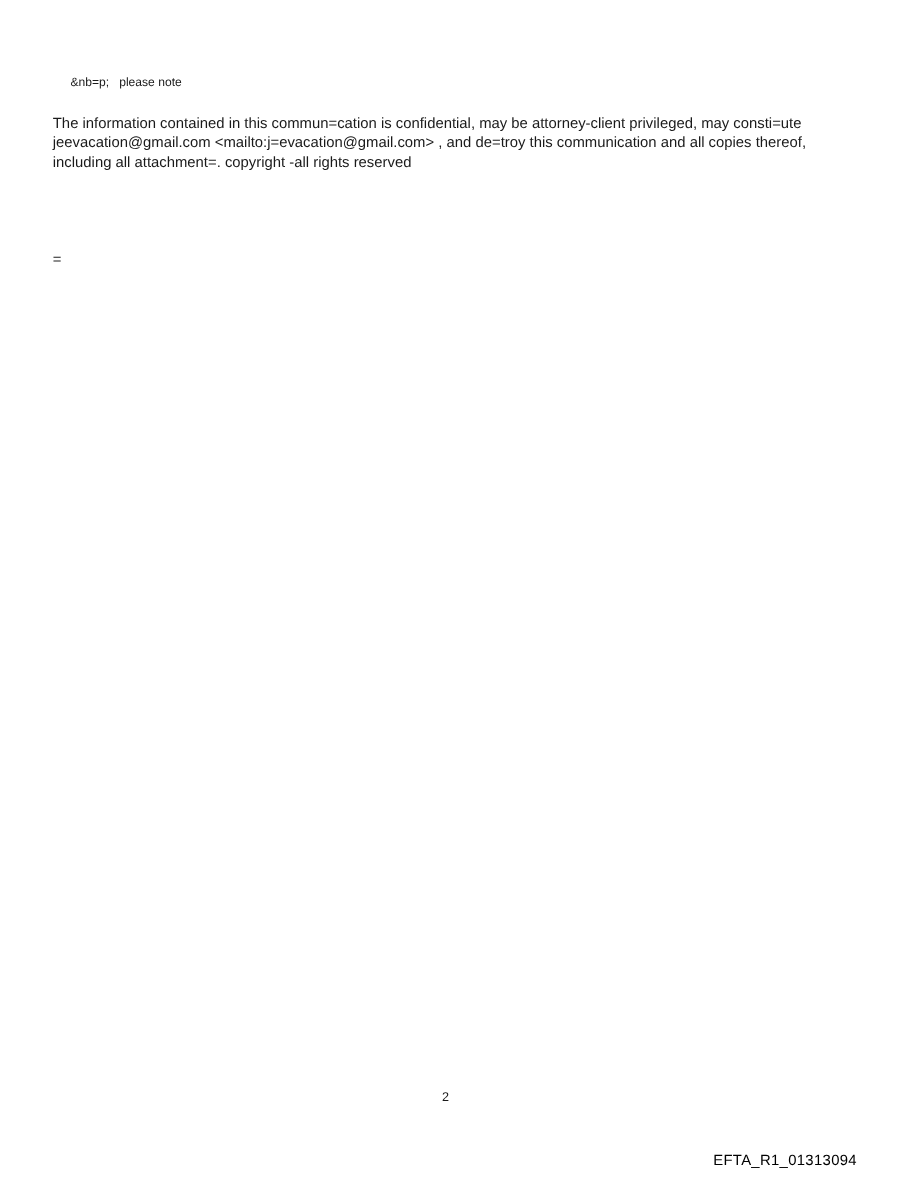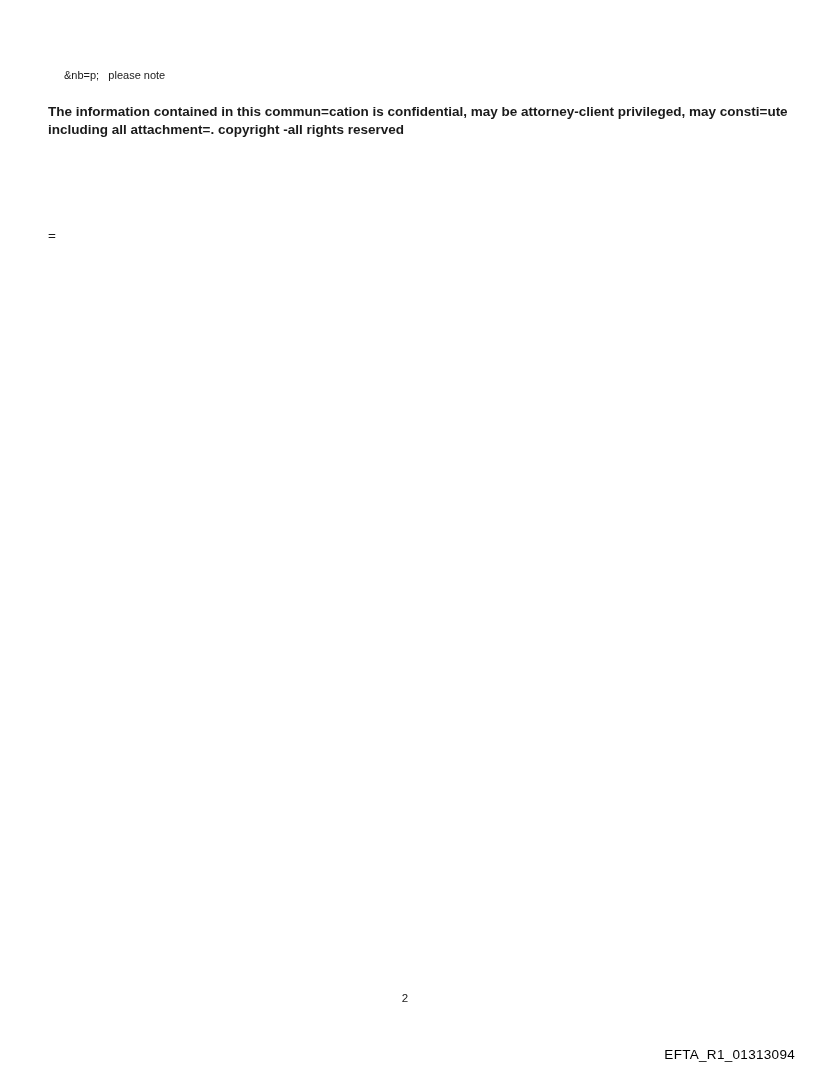--- a/index.html
+++ b/index.html
@@ -26,21 +26,20 @@
       color: #1a1a1a;
     }
     .disclaimer {
       position: absolute;
       left: 48px;
       top: 103px;
       width: 730px;
       font-size: 13.5px;
       line-height: 18px;
       color: #1a1a1a;
-      font-weight: bold;
     }
     .disclaimer .line {
       white-space: pre;
     }
     .stray-equals {
       position: absolute;
       left: 48px;
       top: 227px;
       font-size: 13.5px;
       line-height: 18px;
@@ -50,36 +49,37 @@
       position: absolute;
       left: 0;
       right: 6px;
       top: 992px;
       text-align: center;
       font-size: 11.5px;
       color: #1a1a1a;
     }
     .bates-number {
       position: absolute;
-      right: 21px;
+      right: 37px;
       top: 1047px;
       font-size: 13.5px;
       letter-spacing: 0.3px;
       color: #000000;
     }
   </style>
 </head>
 <body>
 
 <div class="page">
 
   <div class="note-line">&amp;nb=p;   please note</div>
 
   <div class="disclaimer">
     <div class="line">The information contained in this commun=cation is confidential, may be attorney-client privileged, may consti=ute</div>
+    <div class="line">jeevacation@gmail.com &lt;mailto:j=evacation@gmail.com&gt; , and de=troy this communication and all copies thereof,</div>
     <div class="line">including all attachment=. copyright -all rights reserved</div>
   </div>
 
   <div class="stray-equals">=</div>
 
   <div class="page-number">2</div>
 
   <div class="bates-number">EFTA_R1_01313094</div>
 
 </div>

